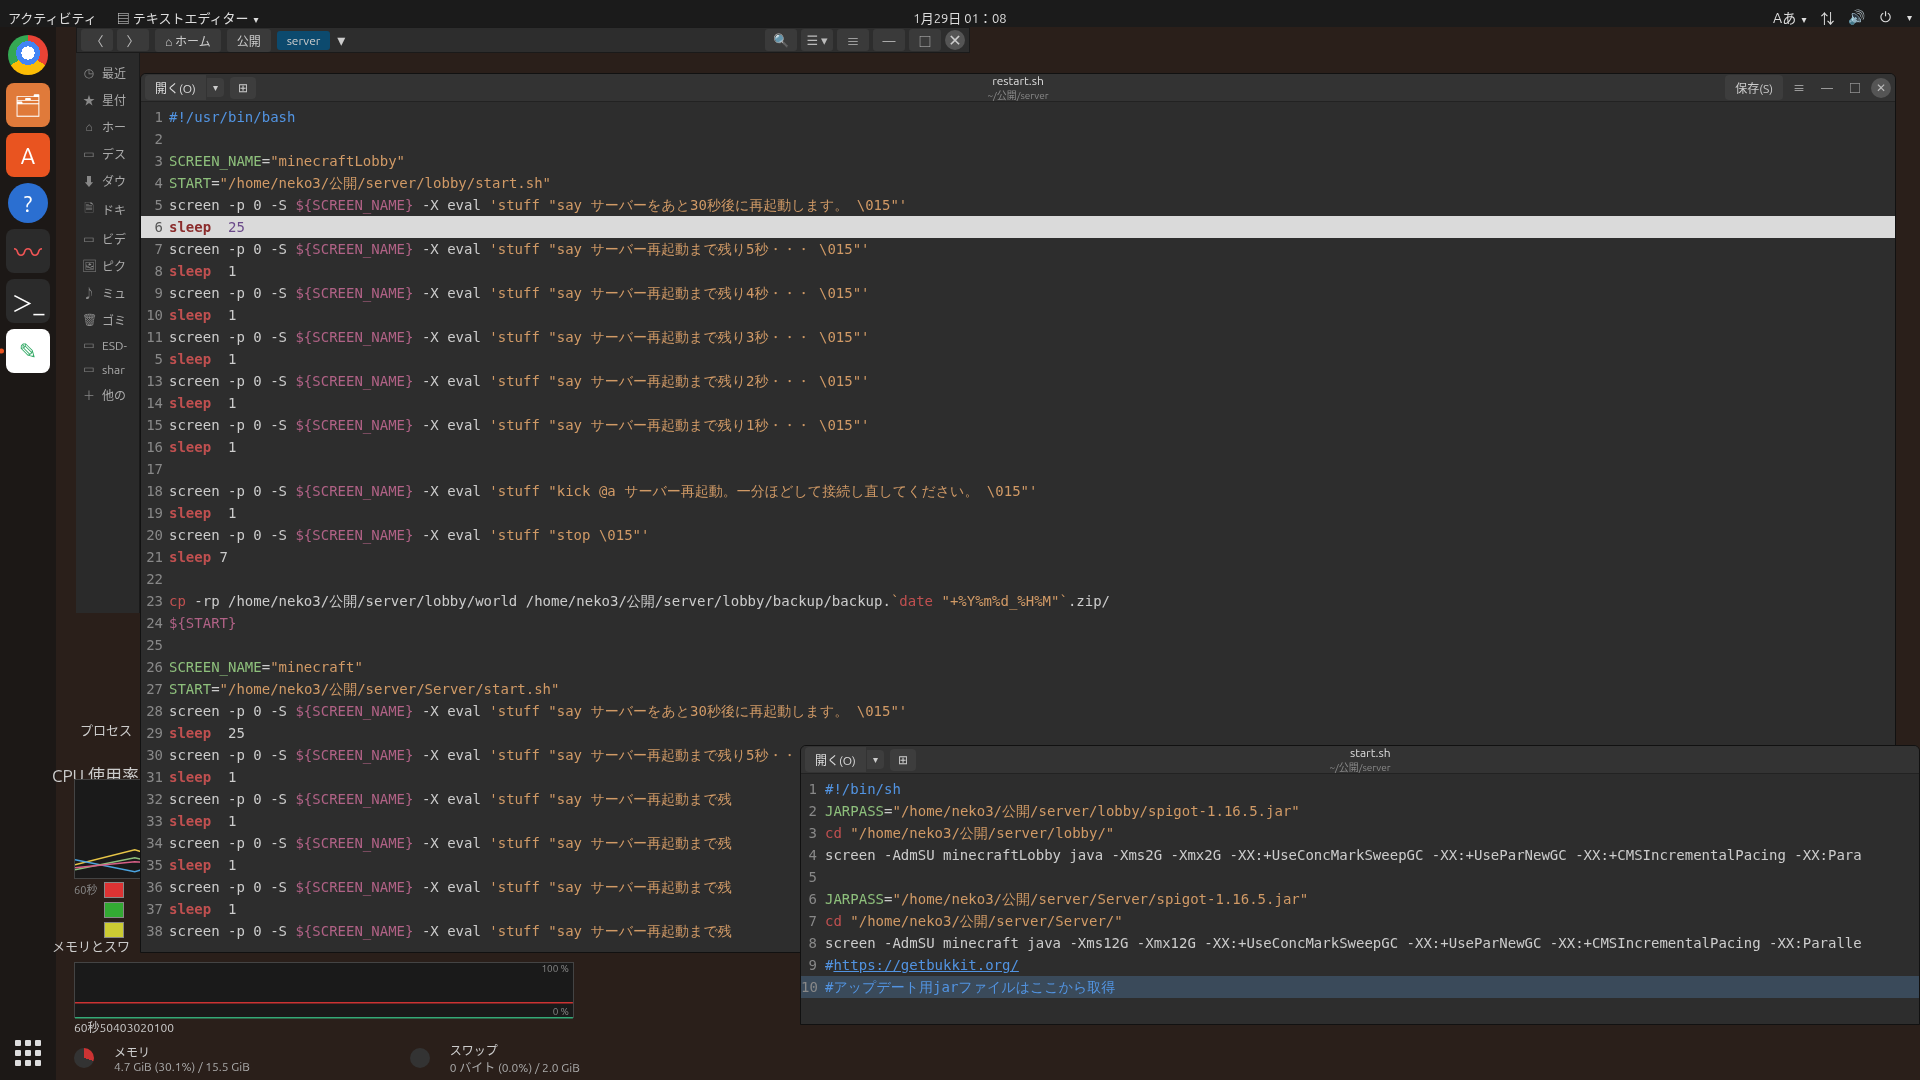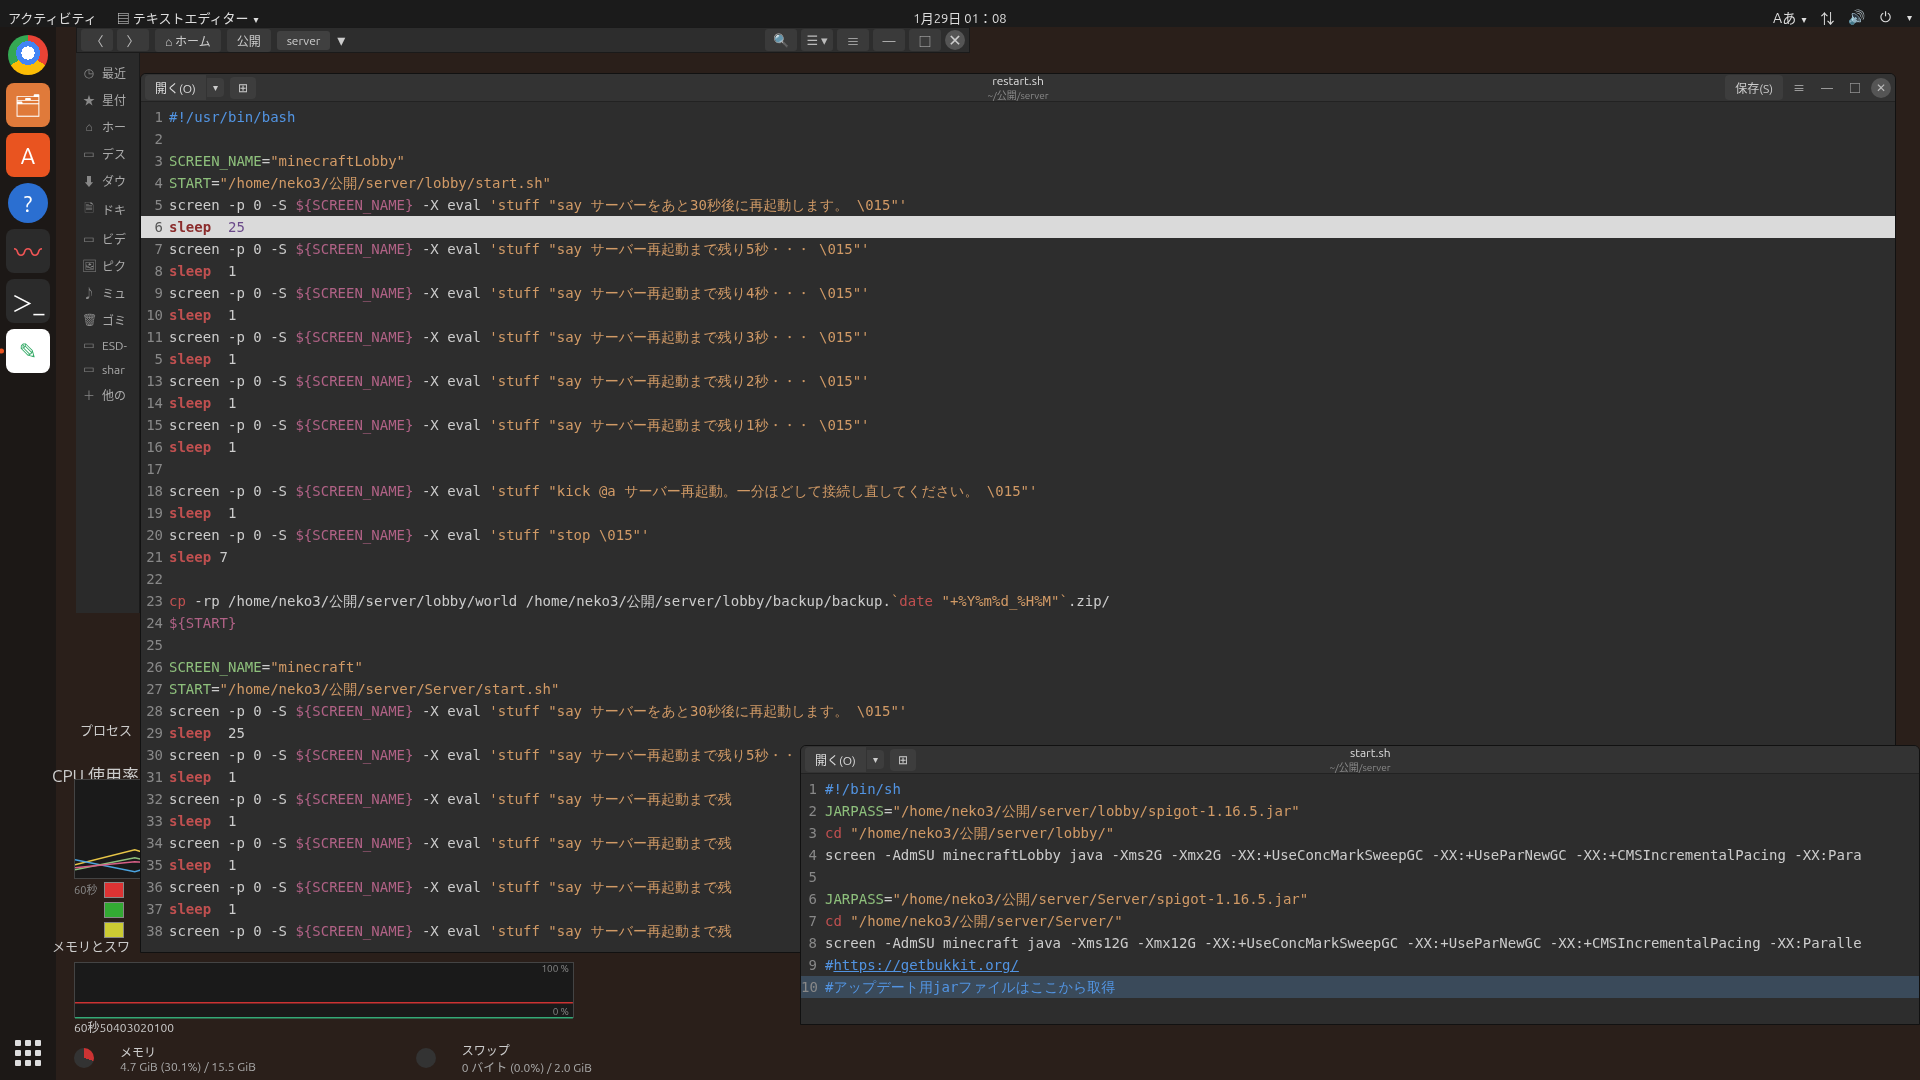--- a/index.html
+++ b/index.html
@@ -52,21 +52,21 @@
 .fm-window {
   position: absolute; left: 76px; top: 27px; width: 894px; height: 26px;
   background: #2d2d2d; border: 1px solid #1a1a1a;
   display:flex; align-items:center; padding: 0 4px; gap:4px;
 }
 .fm-window .navbtn, .fm-window .iconbtn {
   width: 32px; height: 22px; background:#3a3a3a; border-radius:3px;
   display:flex; align-items:center; justify-content:center; color:#bbb; font-size:13px;
 }
 .fm-window .crumb { background:#3a3a3a; padding:3px 10px; border-radius:3px; font-size:12px; margin-left:2px;}
-.fm-window .crumb.sel { background:#404040;}
+.fm-window .crumb.sel { background:#0c4a6e;}
 .fm-window .dd { width:14px; display:flex; align-items:center; justify-content:center;}
 .fm-window .spacer{flex:1;}
 .fm-window .close { background:#555; border-radius:50%; width:20px; height:20px; display:flex; align-items:center; justify-content:center;}
 
 
 .fm-body {
   position:absolute; left:76px; top:53px; width: 64px; height: 560px;
   background:#2a2a2a; border-right:1px solid #1a1a1a;
   font-size:12px; color:#aaa; padding-top:6px;
 }
@@ -80,21 +80,21 @@
 }
 .sysmon .graph{ width: 520px; height: 100px; border:1px solid #444; background:#1a1a1a; margin-top:4px; position:relative;}
 .sysmon .graph svg{ position:absolute; inset:0;}
 .sysmon .ticks{ display:flex; justify-content:space-between; font-size:11px; color:#888; padding-top:2px;}
 
 .sysmon2 {
   position:absolute; left:74px; top:930px; width:530px; color:#ccc; font-size:12px;
 }
 .sysmon2 .graph2 { width: 500px; height: 56px; border:1px solid #444; background:#1a1a1a; margin-top:4px; position:relative;}
 .sysmon2 .row{ display:flex; gap:160px; margin-top:6px;}
-.sysmon2 .meminfo{ display:flex; align-items:center; gap:26px;}
+.sysmon2 .meminfo{ display:flex; align-items:center; gap:20px;}
 .sysmon2 .pie{ width:20px; height:20px; border-radius:50%; background: conic-gradient(#c33 0 30%, #333 30% 100%);}
 .sysmon2 .pie2{ width:20px; height:20px; border-radius:50%; background:#333;}
 
 
 .editor1 {
   position:absolute; left: 140px; top: 73px; width: 1756px; height: 880px;
   background:#2d2d2d; border:1px solid #111; border-radius: 6px 6px 0 0;
   overflow:hidden;
 }
 .editor1 .titlebar{

